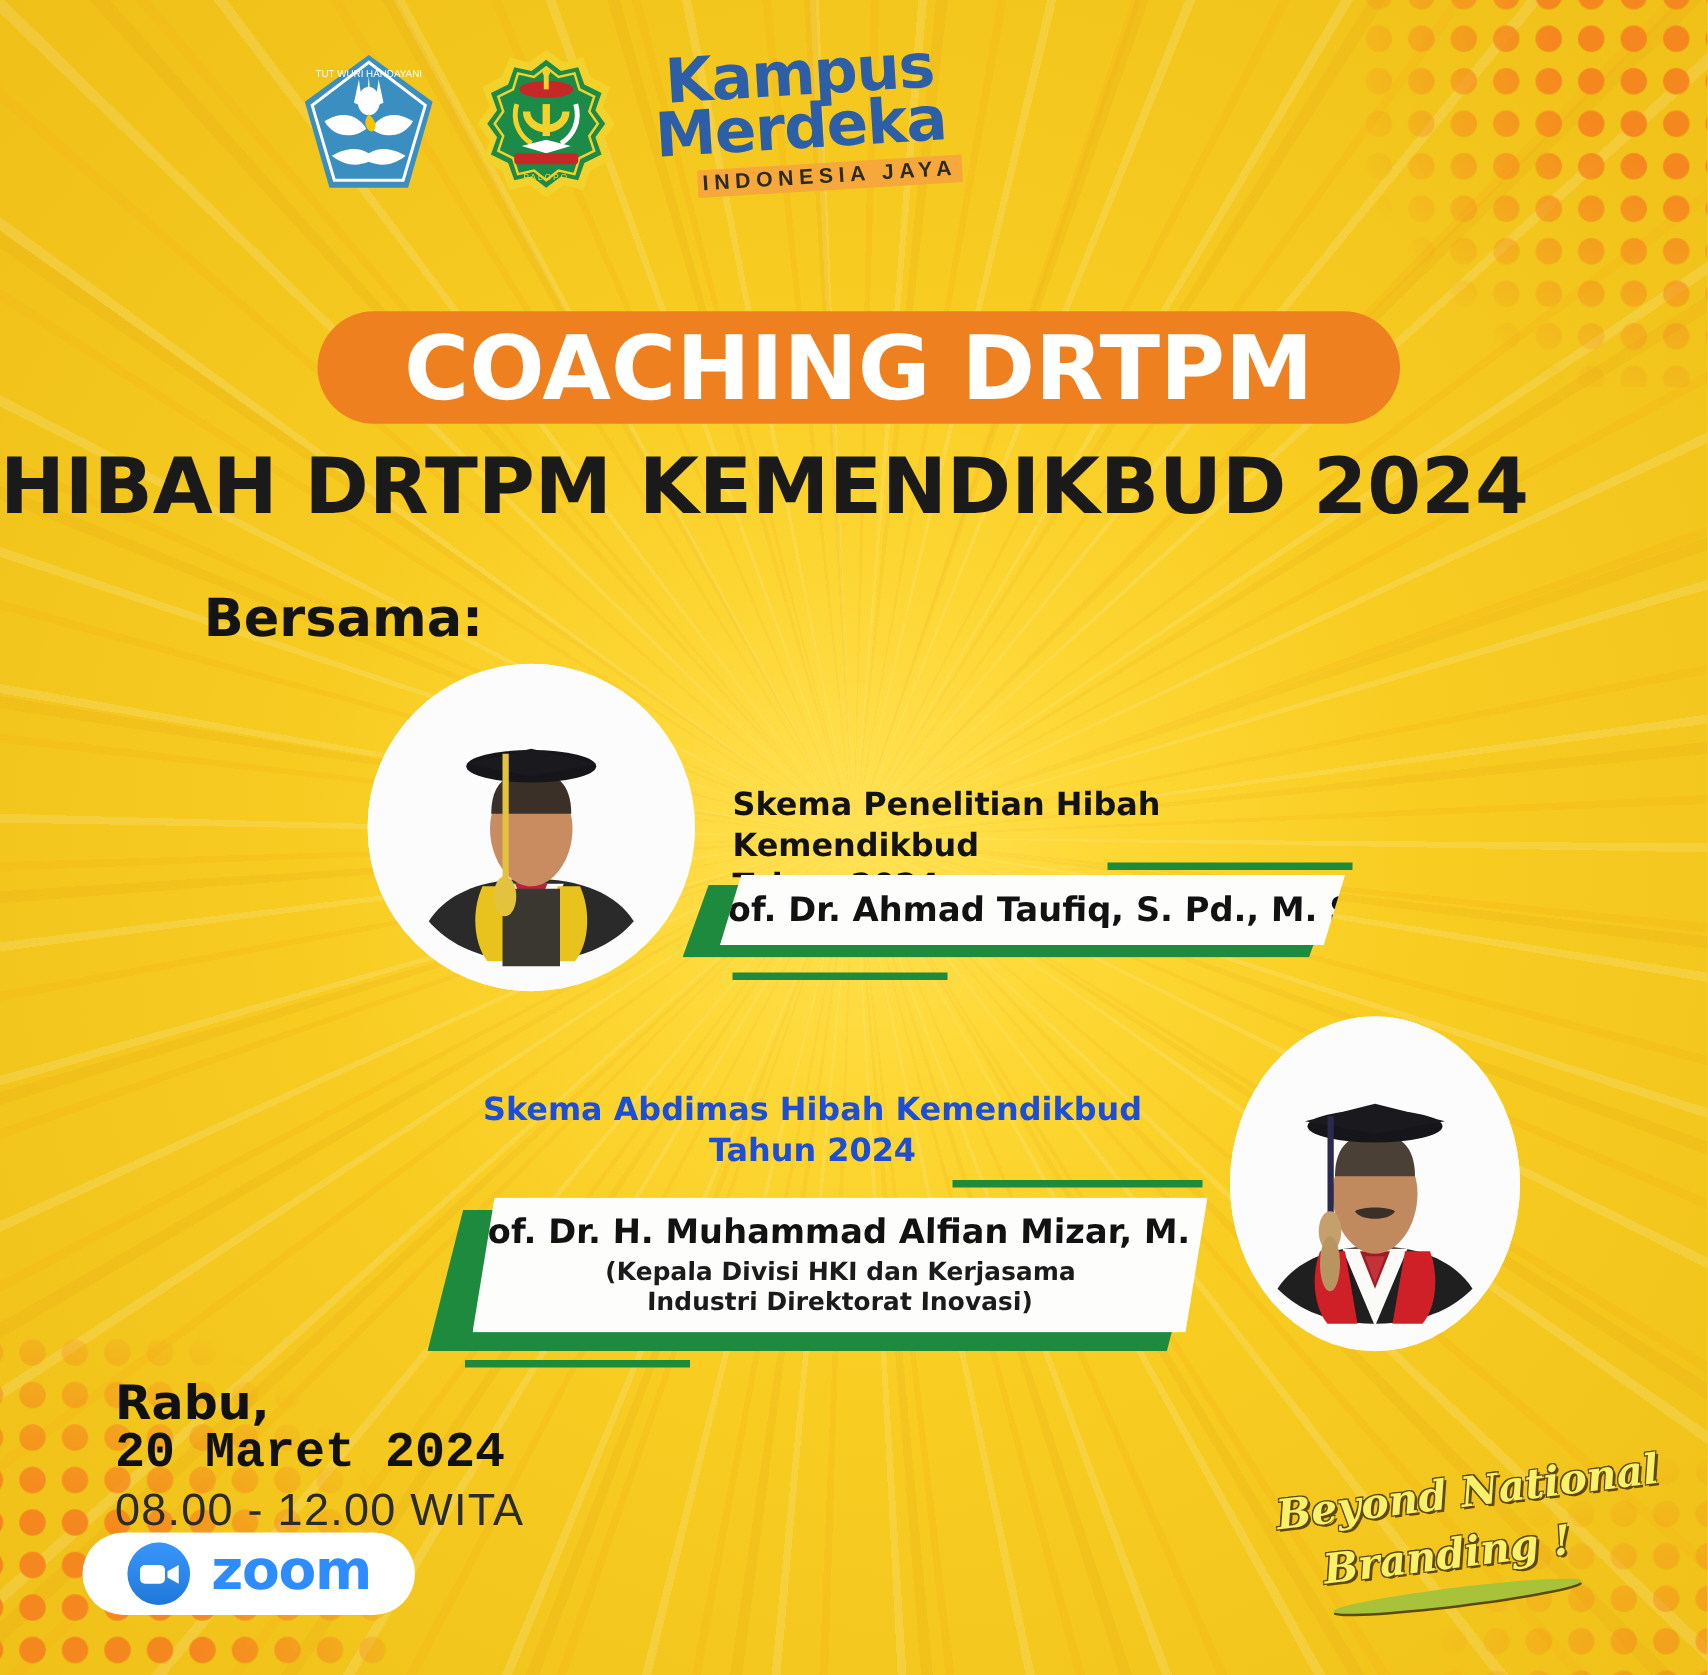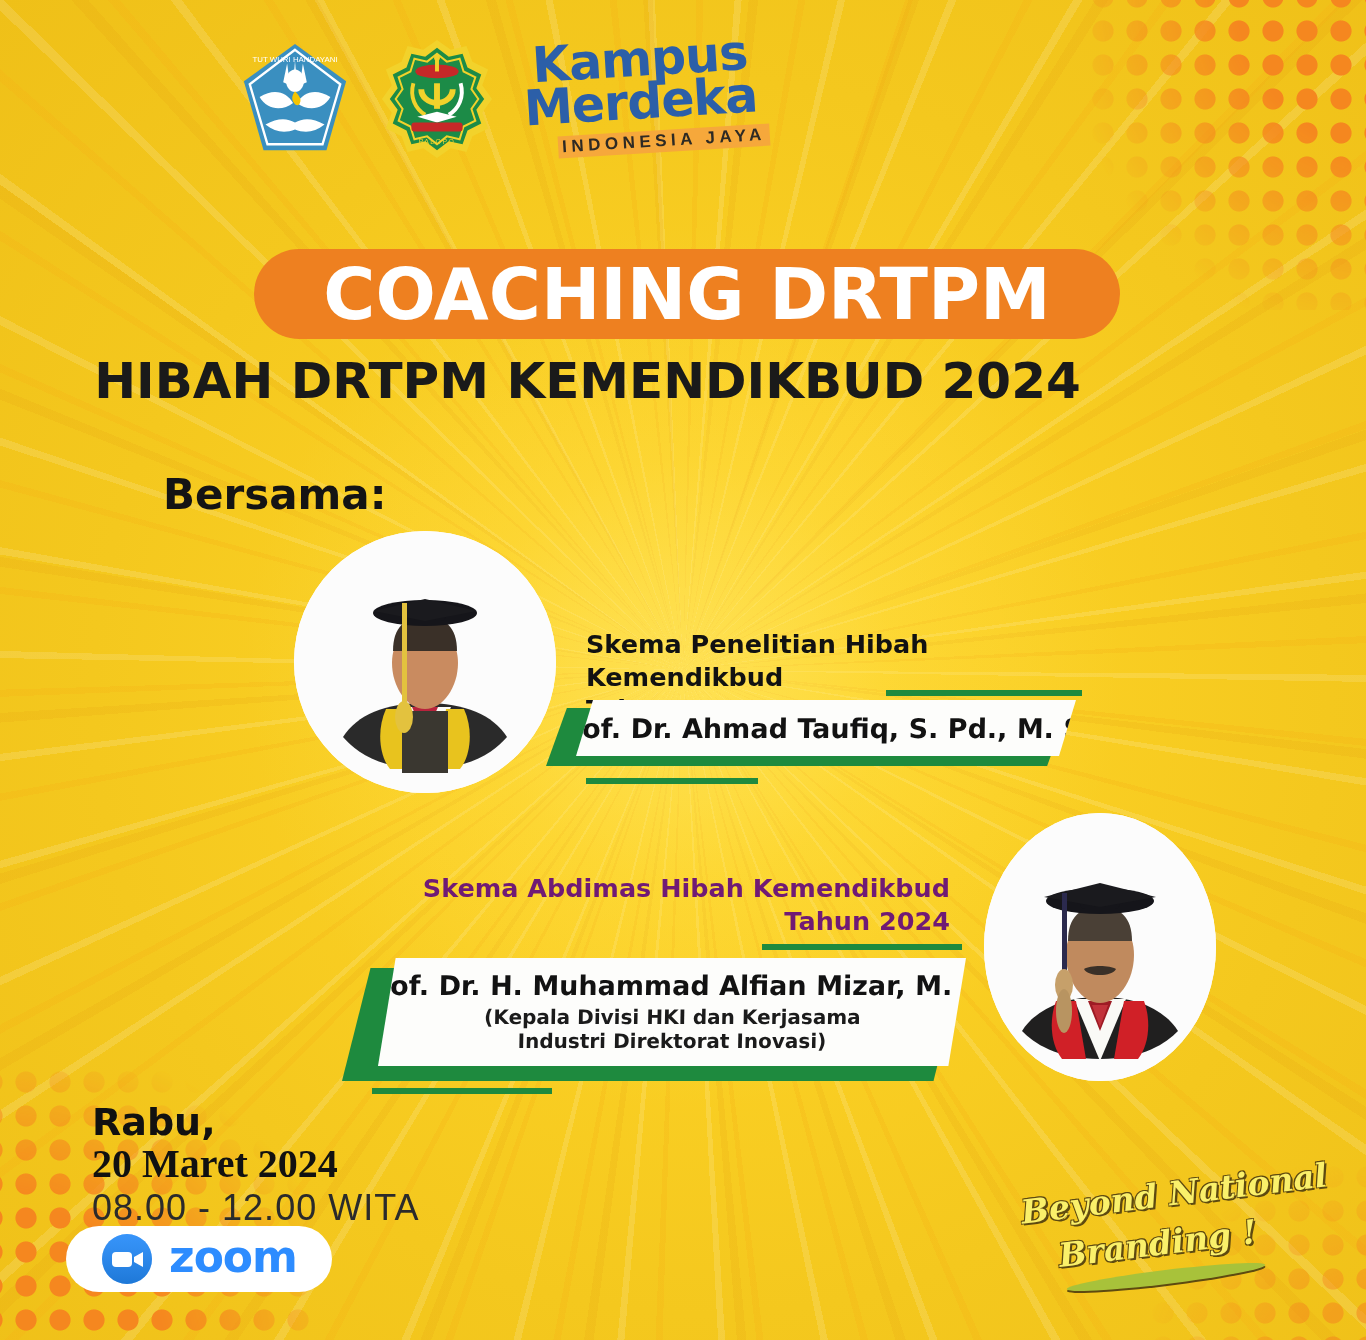--- a/index.html
+++ b/index.html
@@ -109,21 +109,21 @@
     position:absolute; top:249px; left:254px; width:866px; height:90px;
     display:flex; align-items:center; justify-content:center;
     font-family:"DejaVu Sans", sans-serif;
     font-weight:bold; font-size:71px; color:#FFFFFF;
     letter-spacing:0px; white-space:nowrap;
   }
   .title-sub{
     position:absolute; top:352px; left:0; width:1175px;
     text-align:center;
     font-family:"DejaVu Sans", sans-serif;
-    font-weight:bold; font-size:50px; color:#1A1A1A;
+    font-weight:bold; font-size:62px; color:#1A1A1A;
     letter-spacing:0px; white-space:nowrap;
   }
 
   
   .bersama{
     position:absolute; top:470px; left:163px;
     font-family:"DejaVu Sans", sans-serif;
     font-weight:bold; font-size:42px; color:#141414;
   }
 
@@ -163,22 +163,22 @@
     transform:skewX(-1deg);
   }
   .dash{ position:absolute; background:#1E8A3E; height:6px; }
   .b1-dash-top{ top:690px; left:886px; width:196px; }
   .b1-dash-bot{ top:778px; left:586px; width:172px; }
 
   
   .sp2-lines{
     position:absolute; top:872px; left:350px; width:600px;
     font-family:"DejaVu Sans", sans-serif;
-    font-weight:bold; font-size:25.5px; color:#701a75; line-height:1.30;
-    text-align:right;
+    font-weight:bold; font-size:25.5px; color:#1d4ed8; line-height:1.30;
+    text-align:center;
   }
   .banner2{
     position:absolute; top:958px; left:342px; width:636px; height:128px;
   }
   .banner2 .g-shape{
     position:absolute; left:0; top:10px; width:620px; height:113px;
     background:#1E8A3E;
     clip-path:polygon(4.6% 0%, 100% 0%, 95.4% 100%, 0% 100%);
   }
   .banner2 .w-shape{
@@ -200,21 +200,21 @@
   .b2-dash-top{ top:944px; left:762px; width:200px; }
   .b2-dash-bot{ top:1088px; left:372px; width:180px; }
 
   
   .date-block{ position:absolute; left:92px; top:1102px; }
   .date-day{
     font-family:"DejaVu Sans", sans-serif;
     font-weight:bold; font-size:38px; color:#111; line-height:1.06;
   }
   .date-full{
-    font-family:Liberation Serif, serif;
+    font-family:Liberation Mono, monospace;
     font-weight:bold; font-size:40px; color:#111; line-height:1.08;
   }
   .date-time{
     font-family:"Liberation Sans", sans-serif;
     font-size:36px; color:#2B2B2B; letter-spacing:1px; margin-top:2px;
   }
   .zoom-pill{
     position:absolute; left:66px; top:1226px; width:266px; height:66px;
     background:#FFFFFF; border-radius:33px;
     display:flex; align-items:center; justify-content:center; gap:16px;

